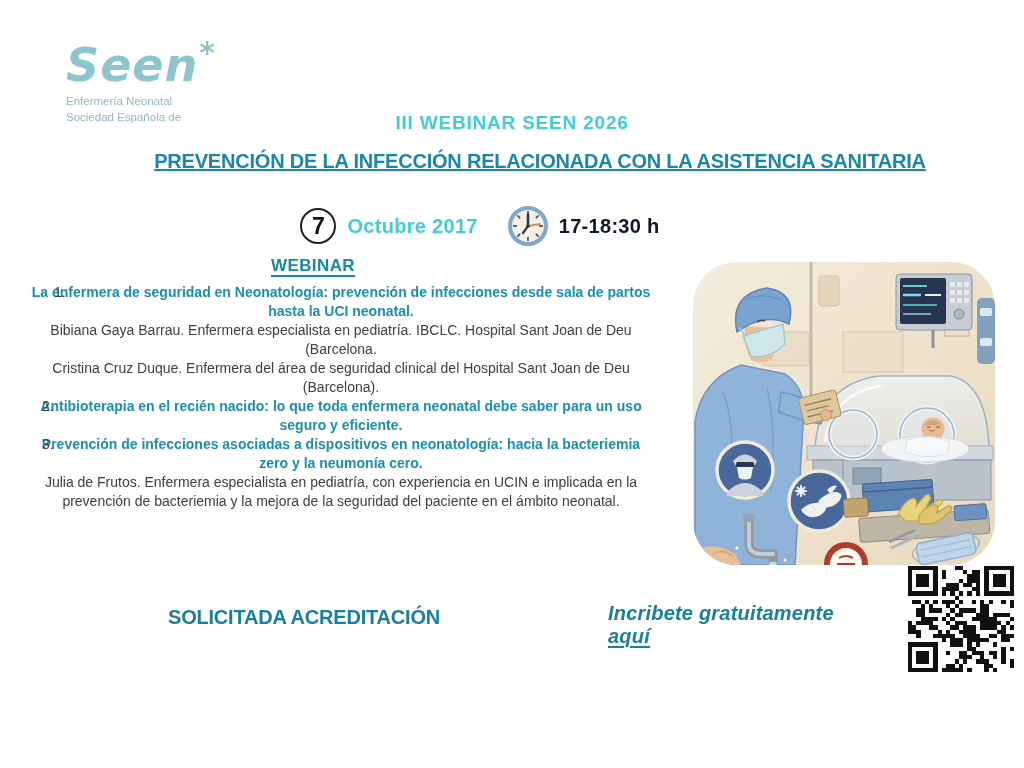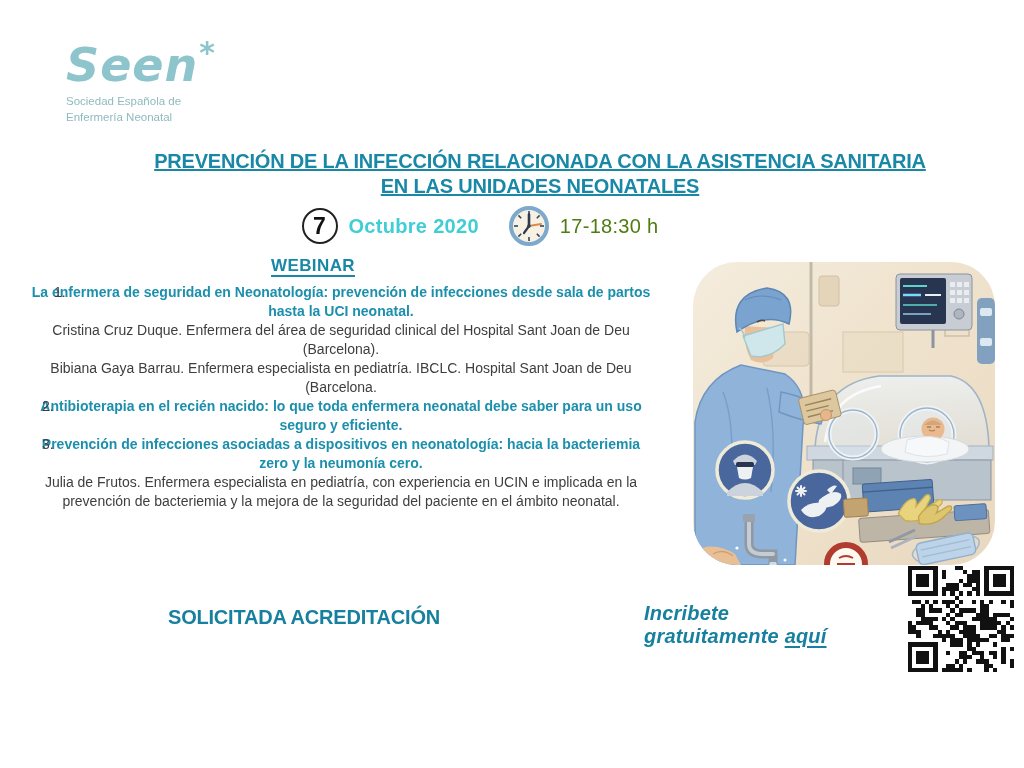--- a/index.html
+++ b/index.html
@@ -19,68 +19,68 @@
     color:#1987a6; font-weight:700; font-size:20px; line-height:25px; letter-spacing:-0.2px;text-decoration:underline; }
 
   
   .date-row { position:absolute; left:220px; top:205px; width:520px; height:42px;
     display:flex; align-items:center; justify-content:center; }
   .day-circle { width:36px; height:36px; border:2.5px solid #222; border-radius:50%;
     display:flex; align-items:center; justify-content:center;
     font-size:23px; font-weight:700; color:#111; background:#fff; }
   .month { color:#40ced6; font-weight:700; font-size:20px; margin-left:11px; letter-spacing:0.3px; }
   .clock { width:40px; height:40px; margin-left:30px; }
-  .time { color:#4d7c0f; font-weight:400; font-size:20px; margin-left:11px; letter-spacing:0.3px; }
+  .time { color:#0f172a; font-weight:700; font-size:20px; margin-left:11px; letter-spacing:0.3px; }
 
   
   .program { position:absolute; left:30px; top:256px; width:622px; text-align:center; }
   .program-heading { display:inline-block; transform:translateX(-28px);
     color:#1987a6; font-weight:700; font-size:17px; letter-spacing:0.4px;
     text-decoration:underline; text-decoration-thickness:2px; text-underline-offset:4px; margin-bottom:7px; }
   .prog-body { font-size:14px; line-height:19px; color:#3e3e40; }
   .prog-title { position:relative; color:#1b8fac; font-weight:700; }
   .prog-num { position:absolute; left:12px; top:0; color:#3e3e40; font-weight:500; }
   .prog-num.first { left:24px; }
   .speaker { color:#3e3e40; font-weight:400; }
 
   
   .accreditation { position:absolute; left:168px; top:606px; color:#17809f; font-weight:700; font-size:20px; letter-spacing:-0.2px;text-align:center; }
-  .register { position:absolute; left:608px; top:602px; color:#17809f; font-weight:700; font-size:20px; font-style:italic; letter-spacing:0.2px;margin-left:36px; }
+  .register { position:absolute; left:608px; top:602px; color:#17809f; font-weight:700; font-size:20px; font-style:italic; letter-spacing:0.2px; }
   .register a { color:#17809f; cursor:pointer; text-decoration:underline; text-decoration-thickness:2px; text-underline-offset:3px; }
 
   
   .illustration { position:absolute; left:693px; top:262px; width:302px; height:303px;
     border-radius:44px; overflow:hidden; }
   .illustration svg { display:block; width:100%; height:100%; }
 
   
   .qr { position:absolute; left:905px; top:566px; width:112px; height:106px; }
   .qr svg { width:100%; height:100%; }
 </style>
 </head>
 <body>
 
 <div class="page">
 
   <div class="logo">
     <div class="logo-word"><span>Seen</span><span class="logo-star">*</span></div>
     <div class="logo-sub">
+      <div>Enfermería Neonatal</div>
       <div>Sociedad Española de</div>
-      <div>Enfermería Neonatal</div>
     </div>
   </div>
 
+  <div class="event-title">III WEBINAR SEEN 2026</div>
   <div class="main-title">
     <div>PREVENCIÓN DE LA INFECCIÓN RELACIONADA CON LA ASISTENCIA SANITARIA</div>
-    <div>EN LAS UNIDADES NEONATALES</div>
   </div>
 
   <div class="date-row">
     <div class="day-circle">7</div>
-    <div class="month">Octubre 2020</div>
+    <div class="month">Octubre 2017</div>
     <svg class="clock" viewBox="0 0 40 40">
       <circle cx="20" cy="20" r="18" fill="#f7f1e3" stroke="#7da9cc" stroke-width="4"></circle>
       <g stroke="#34455e" stroke-width="1.6">
         <line x1="20" y1="5" x2="20" y2="9"></line>
           <line x1="20" y1="31" x2="20" y2="35"></line>
         <line x1="5" y1="20" x2="9" y2="20"></line>
           <line x1="31" y1="20" x2="35" y2="20"></line>
         <line x1="9.4" y1="9.4" x2="12.2" y2="12.2"></line>
           <line x1="27.8" y1="27.8" x2="30.6" y2="30.6"></line>
         <line x1="30.6" y1="9.4" x2="27.8" y2="12.2"></line>
@@ -91,22 +91,22 @@
       <line x1="20" y1="20" x2="32" y2="18" stroke="#d98a4a" stroke-width="1.8" stroke-linecap="round"></line>
       <circle cx="20" cy="20" r="1.8" fill="#2c3a52"></circle>
     </svg>
     <div class="time">17-18:30 h</div>
   </div>
 
   <div class="program">
     <span class="program-heading">WEBINAR</span>
     <div class="prog-body">
       <div class="prog-title"><span class="prog-num first">1.</span><span>La enfermera de seguridad en Neonatología: prevención de infecciones desde sala de partos hasta la UCI neonatal.</span></div>
+      <div class="speaker">Bibiana Gaya Barrau. Enfermera especialista en pediatría. IBCLC. Hospital Sant Joan de Deu (Barcelona.</div>
       <div class="speaker">Cristina Cruz Duque. Enfermera del área de seguridad clinical del Hospital Sant Joan de Deu (Barcelona).</div>
-      <div class="speaker">Bibiana Gaya Barrau. Enfermera especialista en pediatría. IBCLC. Hospital Sant Joan de Deu (Barcelona.</div>
       <div class="prog-title"><span class="prog-num">2.</span><span>Antibioterapia en el recién nacido: lo que toda enfermera neonatal debe saber para un uso seguro y eficiente.</span></div>
       <div class="prog-title"><span class="prog-num">3.</span><span>Prevención de infecciones asociadas a dispositivos en neonatología: hacia la bacteriemia zero y la neumonía cero.</span></div>
       <div class="speaker">Julia de Frutos. Enfermera especialista en pediatría, con experiencia en UCIN e implicada en la prevención de bacteriemia y la mejora de la seguridad del paciente en el ámbito neonatal.</div>
     </div>
   </div>
 
   <div class="accreditation">SOLICITADA ACREDITACIÓN</div>
   <div class="register">
     <span>Incribete gratuitamente</span>
     <a>aquí</a>

